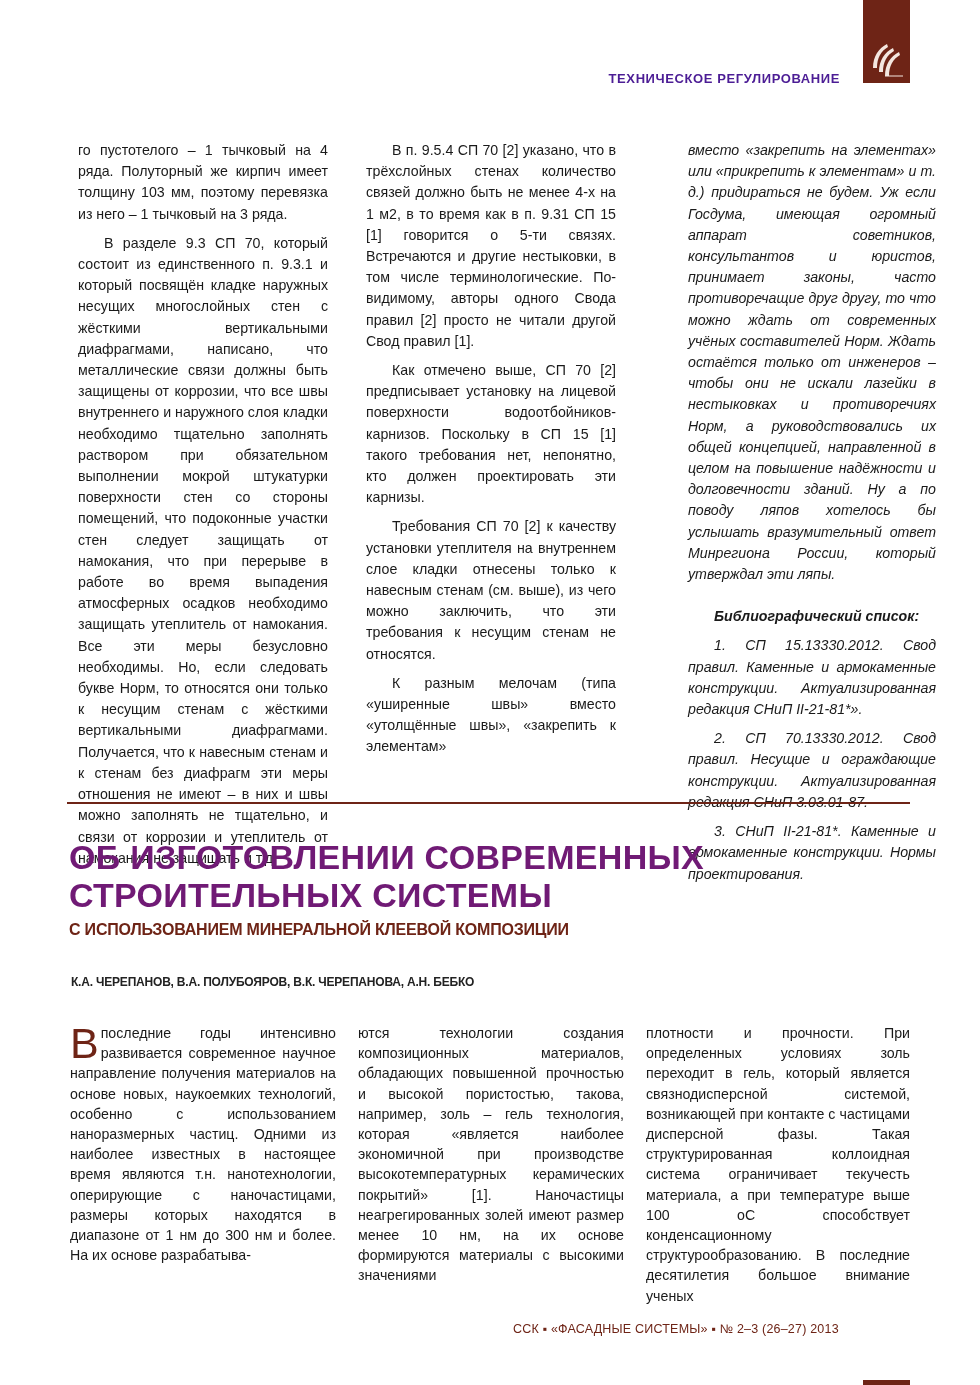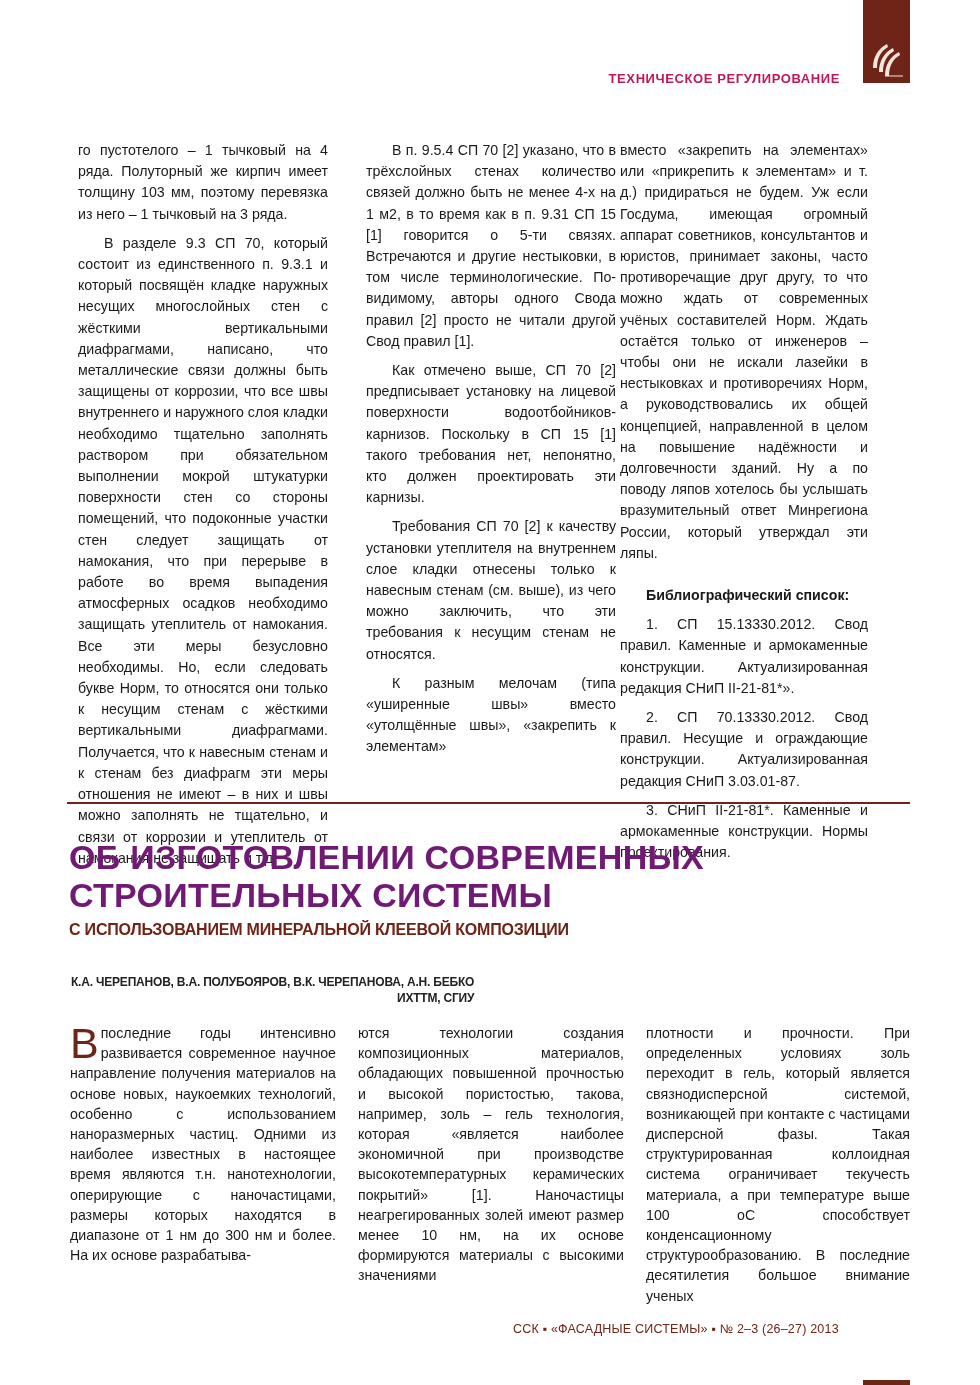--- a/index.html
+++ b/index.html
@@ -1,27 +1,27 @@
 <!DOCTYPE html>
 <html><head>
 <meta charset="utf-8">
 <style>
   html, body { margin: 0; padding: 0; background: #ffffff; }
   body { width: 980px; height: 1385px; position: relative; overflow: hidden;
          font-family: "Liberation Sans", sans-serif; color: #1a1a1a; }
   .logo-block { position: absolute; left: 863px; top: 0; width: 47px; height: 83px; background: #6e2416; }
   .logo-block svg { position: absolute; left: 6px; top: 38px; }
   .section-label { position: absolute; right: 140px; top: 71px; font-size: 13px; font-weight: bold;
-                   color: #be185d; letter-spacing: 0.6px; white-space: nowrap; }
+                   color: #4c1d95; letter-spacing: 0.6px; white-space: nowrap; }
   .col { position: absolute; font-size: 14.2px; line-height: 21.2px; text-align: justify; }
   .col p { margin: 8px; }
   .col p.ind { text-indent: 26px; }
   .col1 { left: 70px; top: 132px; width: 266px; }
   .col2 { left: 358px; top: 132px; width: 266px; }
-  .col3 { left: 612px; top: 132px; width: 264px; }
+  .col3 { left: 680px; top: 132px; width: 264px; font-style: italic; }
   .bib-title { font-weight: bold; text-indent: 26px; margin-top: 21px !important; }
   .divider { position: absolute; left: 67px; top: 802px; width: 843px; height: 2px; background: #6e2416; }
   .headline { position: absolute; left: 69px; top: 838px; width: 800px; font-size: 34px; line-height: 38px;
               font-weight: bold; color: #701a75; letter-spacing: 0.3px; }
   .subtitle { position: absolute; left: 69px; top: 921px; font-size: 16px; font-weight: bold; color: #6e2416; letter-spacing: -0.2px; }
   .authors { position: absolute; left: 71px; top: 974px; font-size: 12px; line-height: 16px; font-weight: bold; color: #222; letter-spacing: -0.2px; text-align: right; }
   .acol { position: absolute; top: 1023px; font-size: 14.2px; line-height: 20.2px; text-align: justify; }
   .acol p { margin: 0; }
   .acol1 { left: 70px; width: 266px; }
   .acol2 { left: 358px; width: 266px; }
@@ -67,21 +67,20 @@
 <div class="divider"></div>
 
 <div class="headline">
   <div>ОБ ИЗГОТОВЛЕНИИ СОВРЕМЕННЫХ</div>
   <div>СТРОИТЕЛЬНЫХ СИСТЕМЫ</div>
 </div>
 <div class="subtitle">С ИСПОЛЬЗОВАНИЕМ МИНЕРАЛЬНОЙ КЛЕЕВОЙ КОМПОЗИЦИИ</div>
 
 <div class="authors">
   <div>К.А. ЧЕРЕПАНОВ, В.А. ПОЛУБОЯРОВ, В.К. ЧЕРЕПАНОВА, А.Н. БЕБКО</div>
-  <div>ИХТТМ, СГИУ</div>
 </div>
 
 <div class="acol acol1">
   <p><span class="dropcap">В</span><span>последние годы интенсивно развивается современное научное направление получения материалов на основе новых, наукоемких технологий, особенно с использованием наноразмерных частиц. Одними из наиболее известных в настоящее время являются т.н. нанотехнологии, оперирующие с наночастицами, размеры которых находятся в диапазоне от 1 нм до 300 нм и более. На их основе разрабатыва-</span></p>
 </div>
 <div class="acol acol2">
   <p>ются технологии создания композиционных материалов, обладающих повышенной прочностью и высокой пористостью, такова, например, золь – гель технология, которая «является наиболее экономичной при производстве высокотемпературных керамических покрытий» [1]. Наночастицы неагрегированных золей имеют размер менее 10 нм, на их основе формируются материалы с высокими значениями</p>
 </div>
 <div class="acol acol3">
   <p>плотности и прочности. При определенных условиях золь переходит в гель, который является связнодисперсной системой, возникающей при контакте с частицами дисперсной фазы. Такая структурированная коллоидная система ограничивает текучесть материала, а при температуре выше 100 оС способствует конденсационному структурообразованию. В последние десятилетия большое внимание ученых</p>

